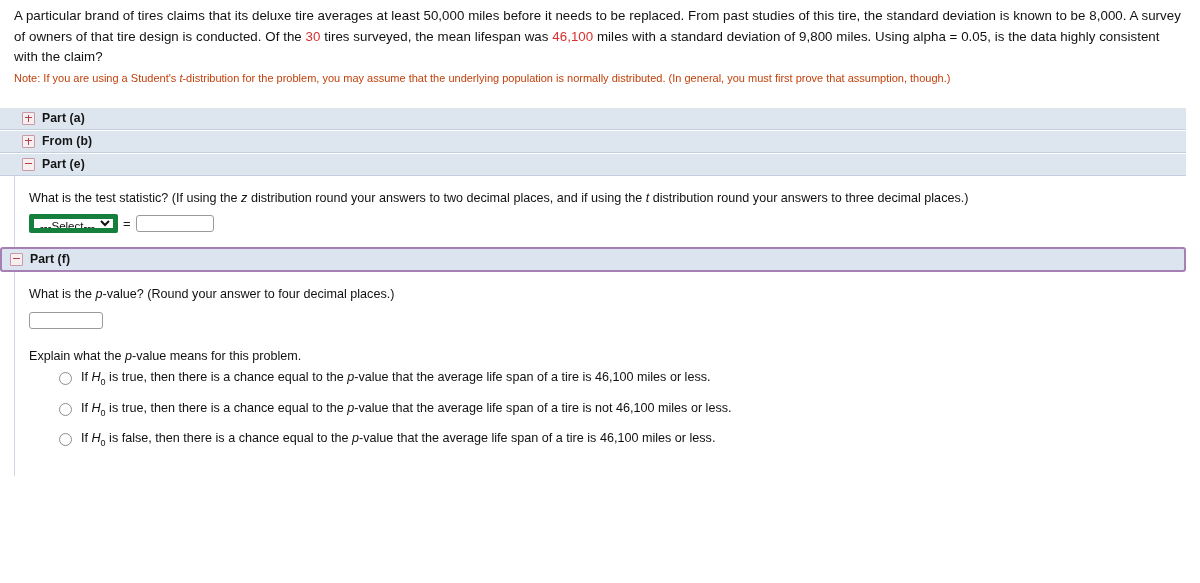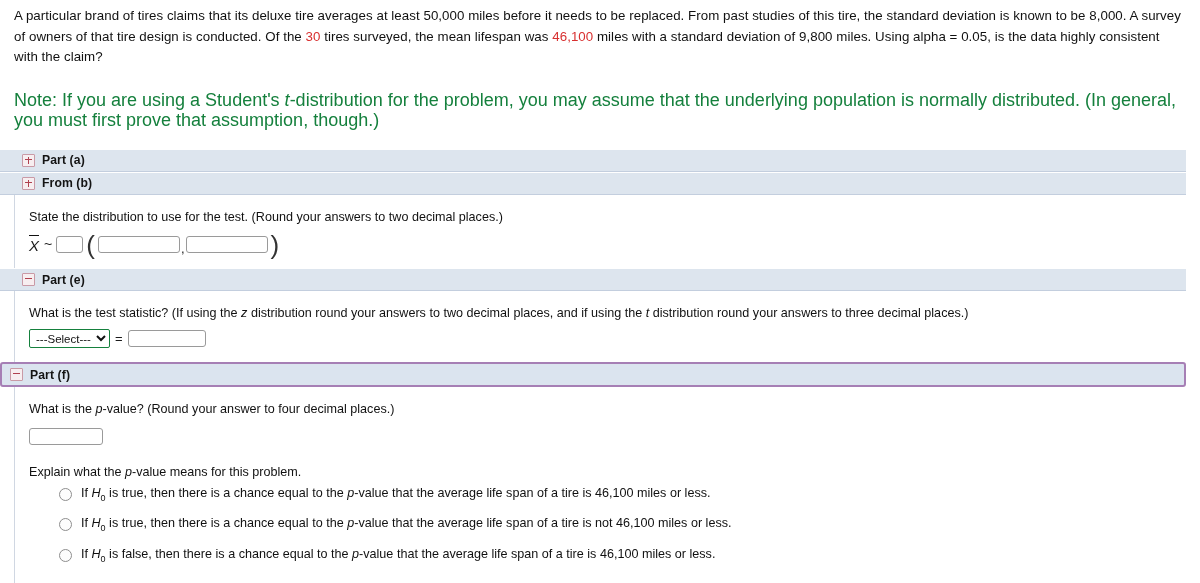--- a/index.html
+++ b/index.html
@@ -31,24 +31,23 @@
     letter-spacing: 0.05px;
   }
   .problem p {
     margin: 0;
   }
   .hl {
     color: #d83030;
   }
   .note {
     padding: 0 14px;
-    margin-top: 22px;
-    font-size: 18px;
+    font-size: 11px;
     line-height: 20px;
-    color: #15803d;
+    color: #c2410c;
   }
   .it {
     font-style: italic;
   }
 
   
   .parts {
     margin-top: 18px;
     border-top: 1px solid #ffffff;
   }
@@ -174,21 +173,21 @@
   
   .select-row {
     display: flex;
     align-items: center;
     margin-top: 7px;
   }
   select.sel {
     font-family: "Liberation Sans", sans-serif;
     font-size: 11.5px;
     height: 19px;
-    border: 1px solid #15803d;
+    border: 5px solid #15803d;
     border-radius: 2px;
     background: #ffffff;
     padding: 0 2px;
     color: #111;
     outline: none;
   }
   .eq {
     margin: 0 5px;
     font-size: 13px;
   }
@@ -246,33 +245,20 @@
       <span class="toggle-icon plus"></span>
       <span class="part-label">Part (a)</span>
     </div>
 
     <div class="part-header">
       <span class="toggle-icon plus"></span>
       <span class="part-label">From (b)</span>
     </div>
 
 
-    <div class="part-body">
-      <div class="q-text">State the distribution to use for the test. (Round your answers to two decimal places.)</div>
-      <div class="dist-row">
-        <span class="xbar">X</span>
-        <span class="tilde">~</span>
-        <input class="box box-small" type="text" value="" style="">
-        <span class="paren">(</span>
-        <input class="box box-mid" type="text" value="" style="">
-        <span class="comma">,</span>
-        <input class="box box-mid" type="text" value="" style="">
-        <span class="paren">)</span>
-      </div>
-    </div>
 
     <div class="part-header">
       <span class="toggle-icon"></span>
       <span class="part-label">Part (e)</span>
     </div>
     <div class="part-body">
       <div class="q-text"><span>What is the test statistic? (If using the </span><span class="it">z</span><span> distribution round your answers to two decimal places, and if using the </span><span class="it">t</span><span> distribution round your answers to three decimal places.)</span></div>
       <div class="select-row">
         <select class="sel">
           <option>---Select---</option>

